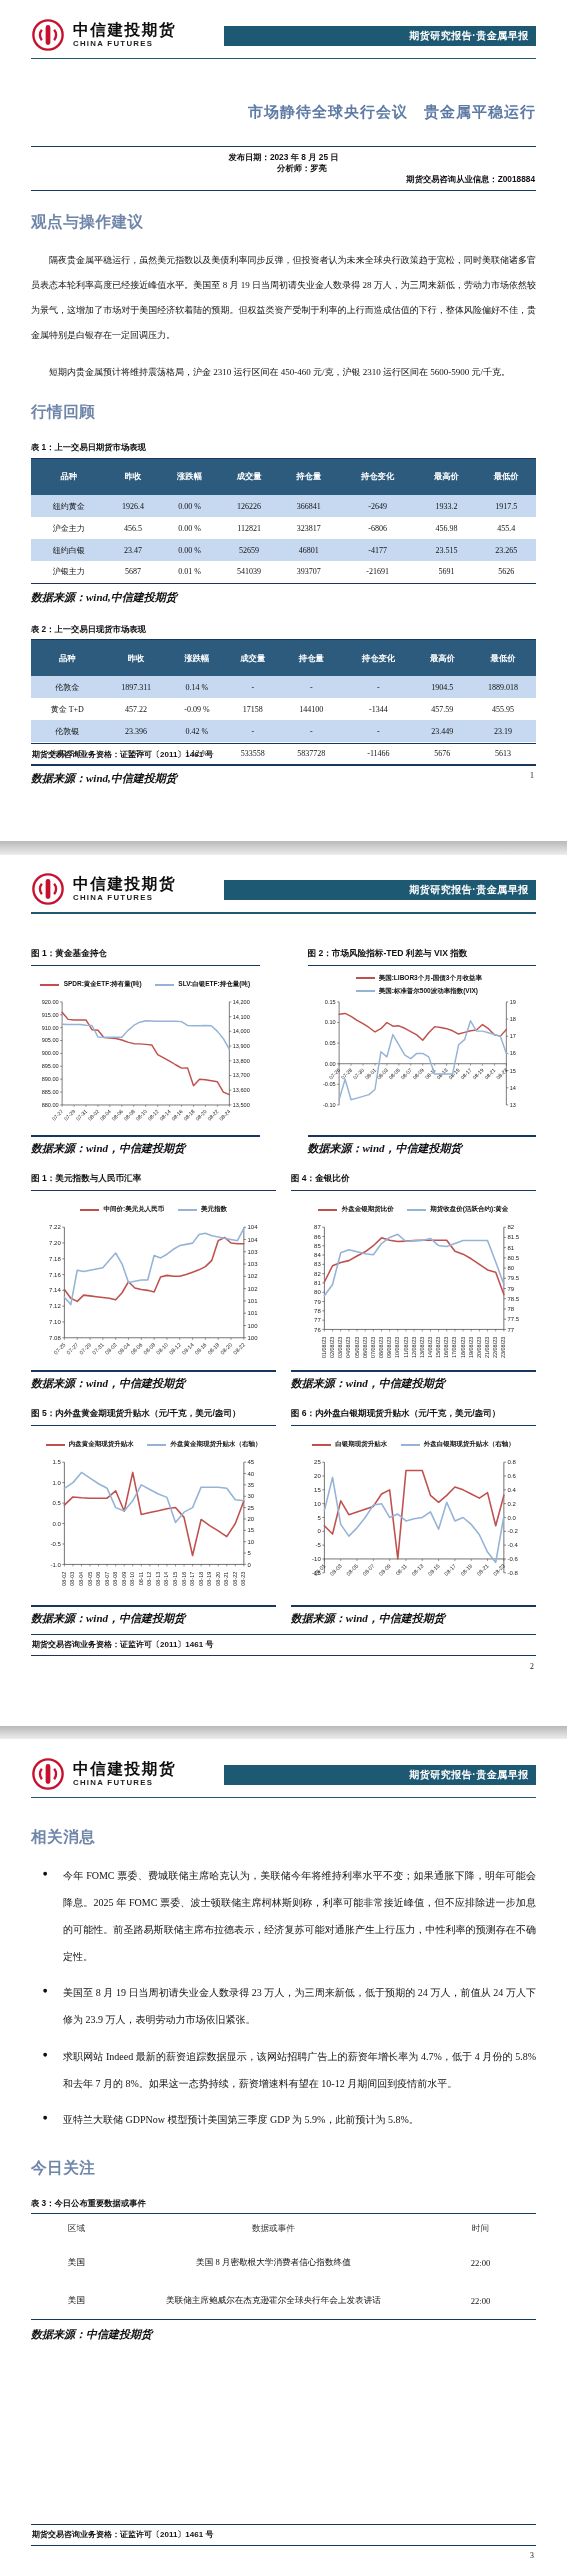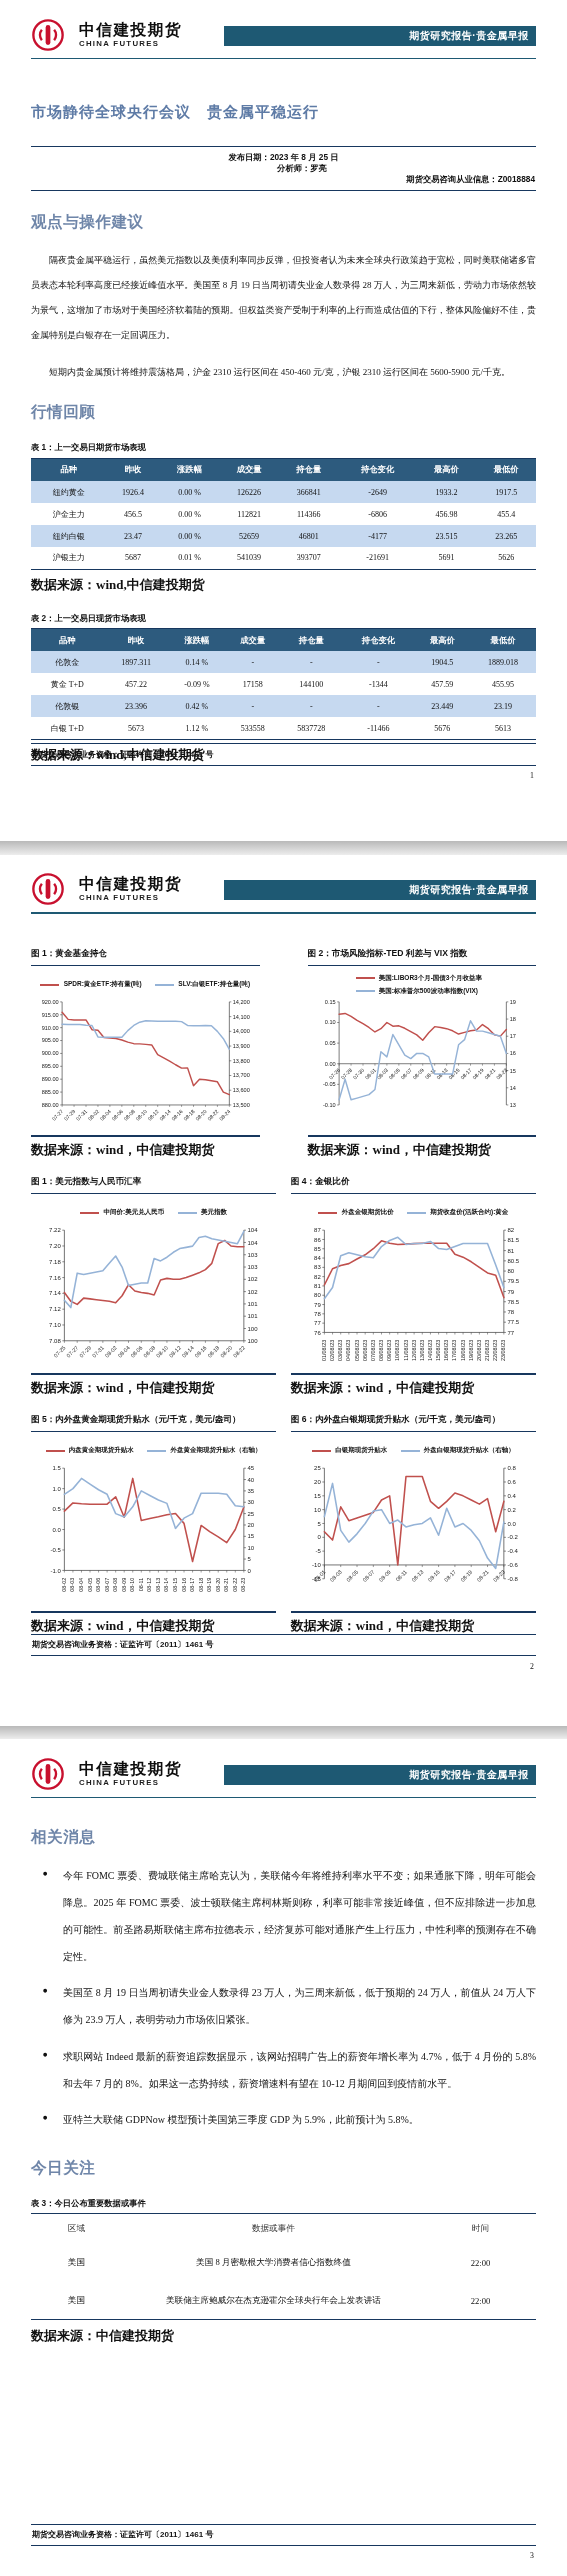--- a/index.html
+++ b/index.html
@@ -10,43 +10,43 @@
     --secblue:#6F86A9;
     --titleblue:#5E7BA6;
   }
   *{box-sizing:border-box;}
   html,body{margin:0;padding:0;}
   body{width:567px;background:#cfcfcf;font-family:"Liberation Serif",serif;color:#111;}
   .page{position:relative;width:567px;background:#fff;overflow:hidden;}
   .page-gap{height:13.5px;background:linear-gradient(#b9b9b9,#ededed);}
   
   .hdr{display:flex;align-items:flex-start;padding:17.7px 31px 0;}
-  .logo-wrap{display:flex;align-items:center;gap:14px;}
+  .logo-wrap{display:flex;align-items:center;gap:8px;}
   .logo-svg{width:34px;height:34px;flex:none;}
   .brand-cn{font-family:"Liberation Sans",sans-serif;font-weight:bold;font-size:15.6px;letter-spacing:1.6px;color:#0d0d0d;line-height:1.05;}
   .brand-en{font-family:"Liberation Sans",sans-serif;font-weight:bold;font-size:7.8px;letter-spacing:1.3px;color:#1c1c1c;margin-top:1px;}
   .banner{margin-left:auto;margin-top:8.3px;width:312px;height:20px;background:var(--navy);color:#fff;
     font-family:"Liberation Sans",sans-serif;font-weight:bold;font-size:10px;letter-spacing:0.5px;
     display:flex;align-items:center;justify-content:flex-end;padding:0 7.3px;}
   .header-rule{height:1.6px;background:var(--navy);margin:6.2px 31px 0;}
   
-  .report-title{text-align:left;font-size:15px;font-weight:bold;color:var(--titleblue);letter-spacing:1px;margin:44px 31px 0;}
+  .report-title{text-align:right;font-size:15px;font-weight:bold;color:var(--titleblue);letter-spacing:1px;margin:44px 31px 0;}
   .meta{margin:24px 31px 0;border-top:0.5px solid var(--rule);border-bottom:1.6px solid var(--rule);
     display:flex;align-items:center;padding:4.7px 1px;font-family:"Liberation Sans",sans-serif;font-weight:bold;font-size:8.3px;flex-direction:column;}
   .meta-analyst{margin-left:37px;}
   .meta-lic{margin-left:auto;}
   h2.sec{margin:21px 31px 0;font-family:"Liberation Sans",sans-serif;font-size:15.6px;font-weight:bold;color:var(--secblue);letter-spacing:0.5px;}
   p.body{margin:12.5px 31px 0;font-size:9px;line-height:2.75;text-align:justify;text-indent:2em;}
   .tbl-caption{margin:19px 31px 4.2px;font-family:"Liberation Sans",sans-serif;font-weight:bold;font-size:8.3px;}
   table.data{width:calc(100% - 62px);margin:0 31px;border-collapse:collapse;text-align:center;font-size:8px;
     border-top:1.6px solid var(--rule);border-bottom:1.6px solid var(--rule);}
-  table.data th{background:var(--thead);color:#fff;font-family:"Liberation Sans",sans-serif;font-size:8.3px;font-weight:bold;height:23px;}
+  table.data th{background:var(--thead);color:#fff;font-family:"Liberation Sans",sans-serif;font-size:8.3px;font-weight:bold;height:37px;}
   table.data td{height:22px;}
   table.data tbody tr:nth-child(odd){background:var(--rowblue);}
-  .src{margin:6.2px 31px 0;font-weight:bold;font-size:13px;}
+  .src{margin:6.2px 31px 0;font-weight:bold;font-style:italic;font-size:11px;}
   .page-foot{position:absolute;left:31px;right:31px;}
   .pf-band{border-top:0.5px solid var(--rule);border-bottom:1.6px solid var(--rule);
     padding:4.2px 1px 5.2px;font-family:"Liberation Sans",sans-serif;font-weight:bold;font-size:8px;}
   .pf-num{text-align:right;margin-top:5.2px;font-size:7.8px;padding-right:2.1px;}
   
   .chart-row{display:flex;gap:14.6px;margin:0 31px;}
   .chart-row.first{margin-top:33px;gap:48px;}
   .chart-row + .chart-row{margin-top:15.6px;}
   .chart-cell{flex:1;min-width:0;}
   .fig-title{font-family:"Liberation Sans",sans-serif;font-weight:bold;font-size:8.6px;padding:1px 0 5.2px;border-bottom:1.6px solid var(--rule);}
@@ -129,21 +129,21 @@
           <td>366841</td>
           <td>-2649</td>
           <td>1933.2</td>
           <td>1917.5</td>
         </tr>
         <tr>
           <td>沪金主力</td>
           <td>456.5</td>
           <td>0.00 %</td>
           <td>112821</td>
-          <td>114366</td>
+          <td>323817</td>
           <td>-6806</td>
           <td>456.98</td>
           <td>455.4</td>
         </tr>
         <tr>
           <td>纽约白银</td>
           <td>23.47</td>
           <td>0.00 %</td>
           <td>52659</td>
           <td>46801</td>

